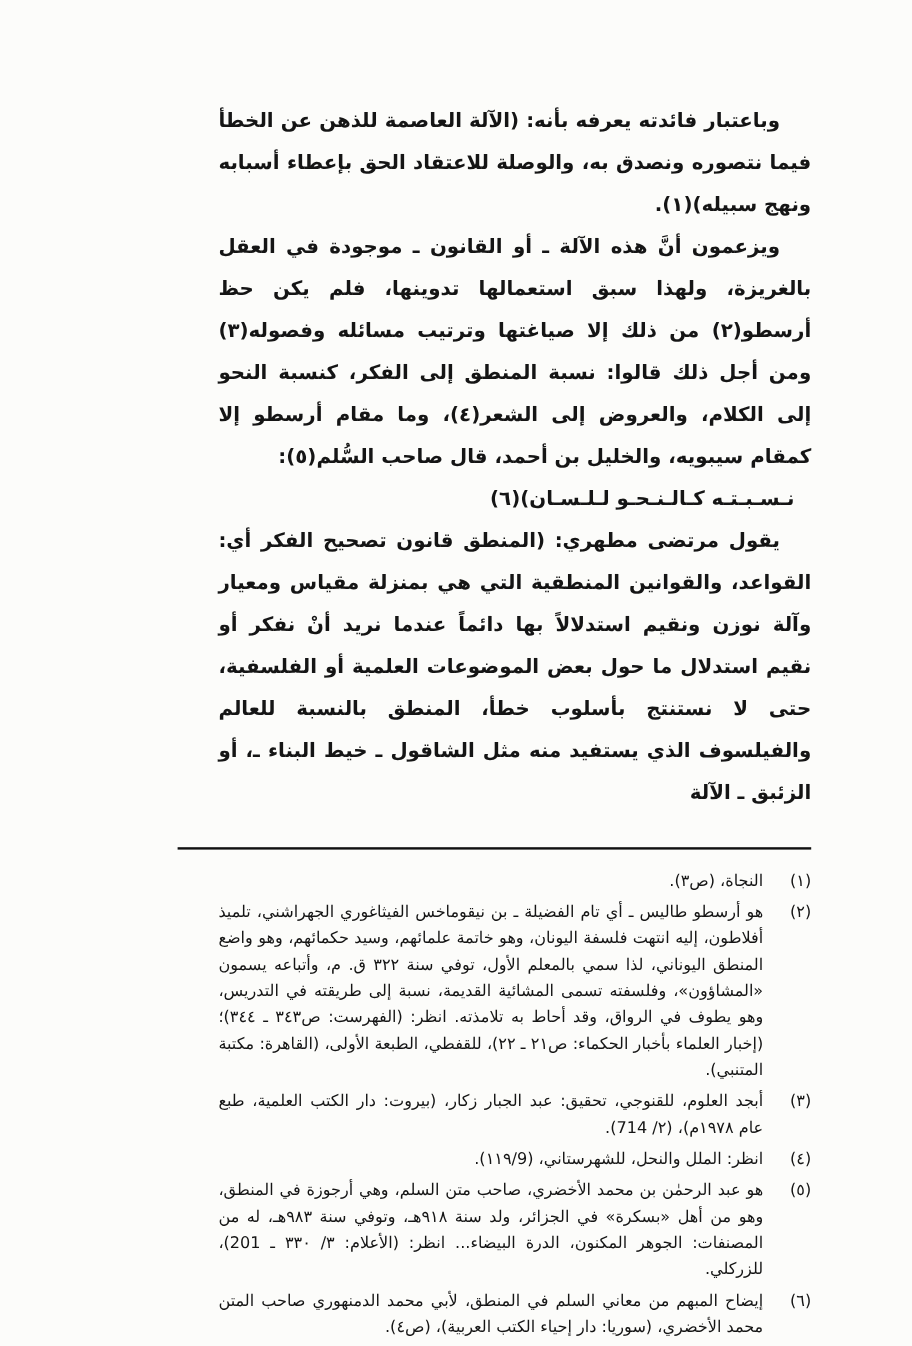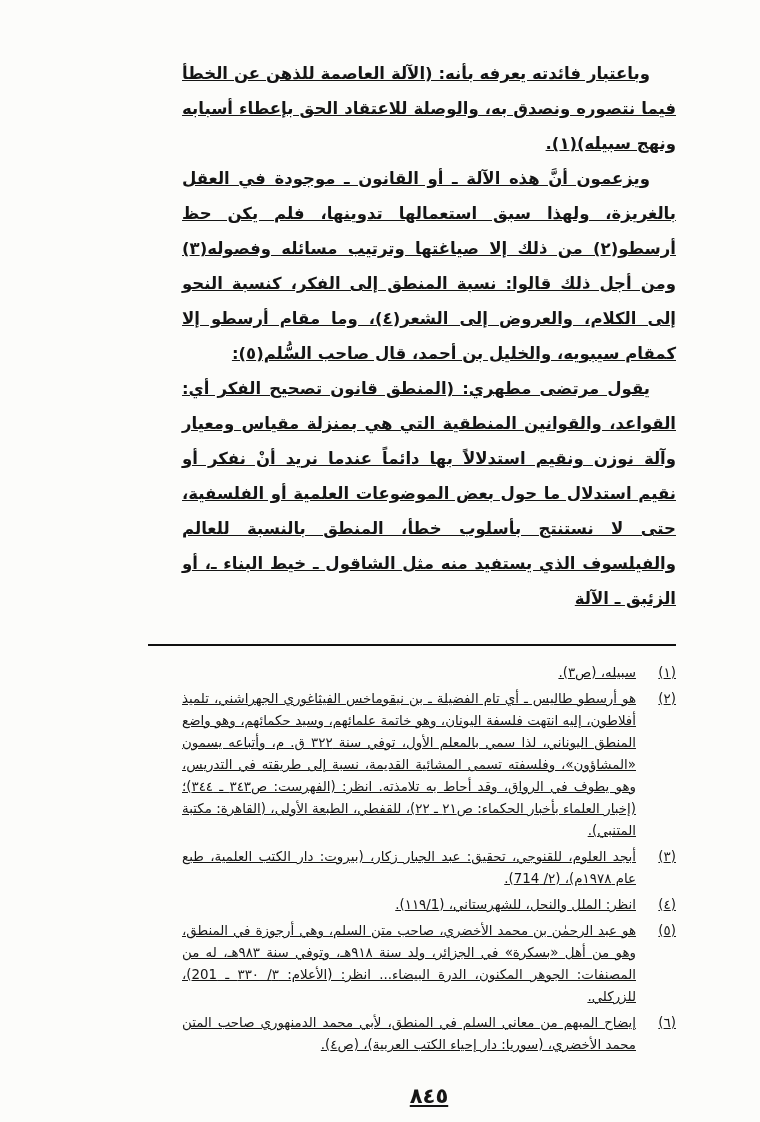--- a/index.html
+++ b/index.html
@@ -9,22 +9,21 @@
     height: 1122px;
     background: #fcfcfa;
     color: #151515;
     font-family: "DejaVu Sans", sans-serif;
     overflow: hidden;
   }
   .page {
     direction: rtl;
     width: 662px;
     height: 1122px;
-    padding: 56px 84px 0 84px;
-    text-decoration: underline;
+    padding: 83px 84px 0 84px;
   }
   .main-text p {
     margin: 0;
     font-size: 16.5px;
     font-weight: 700;
     line-height: 35px;
     text-align: justify;
     text-indent: 26px;
   }
   .verse {
@@ -69,42 +68,43 @@
 </style>
 </head>
 <body>
 
 <div class="page">
 
   <div class="main-text">
     <p>وباعتبار فائدته يعرفه بأنه: (الآلة العاصمة للذهن عن الخطأ فيما نتصوره ونصدق به، والوصلة للاعتقاد الحق بإعطاء أسبابه ونهج سبيله)(١).</p>
     <p>ويزعمون أنَّ هذه الآلة ـ أو القانون ـ موجودة في العقل بالغريزة، ولهذا سبق استعمالها تدوينها، فلم يكن حظ أرسطو(٢) من ذلك إلا صياغتها وترتيب مسائله وفصوله(٣) ومن أجل ذلك قالوا: نسبة المنطق إلى الفكر، كنسبة النحو إلى الكلام، والعروض إلى الشعر(٤)، وما مقام أرسطو إلا كمقام سيبويه، والخليل بن أحمد، قال صاحب السُّلم(٥):</p>
     <div class="verse">
+      <span>نـسـبـتـه كـالـنـحـو لـلـسـان)(٦)</span>
     </div>
     <p>يقول مرتضى مطهري: (المنطق قانون تصحيح الفكر أي: القواعد، والقوانين المنطقية التي هي بمنزلة مقياس ومعيار وآلة نوزن ونقيم استدلالاً بها دائماً عندما نريد أنْ نفكر أو نقيم استدلال ما حول بعض الموضوعات العلمية أو الفلسفية، حتى لا نستنتج بأسلوب خطأ، المنطق بالنسبة للعالم والفيلسوف الذي يستفيد منه مثل الشاقول ـ خيط البناء ـ، أو الزئبق ـ الآلة</p>
   </div>
 
   <hr class="footnote-rule">
 
   <div class="footnotes">
     <div class="footnote">
       <span class="fn-num">(١)</span>
-      <span class="fn-text">سبيله، (ص٣).</span>
+      <span class="fn-text">النجاة، (ص٣).</span>
     </div>
     <div class="footnote">
       <span class="fn-num">(٢)</span>
       <span class="fn-text">هو أرسطو طاليس ـ أي تام الفضيلة ـ بن نيقوماخس الفيثاغوري الجهراشني، تلميذ أفلاطون، إليه انتهت فلسفة اليونان، وهو خاتمة علمائهم، وسيد حكمائهم، وهو واضع المنطق اليوناني، لذا سمي بالمعلم الأول، توفي سنة ٣٢٢ ق. م، وأتباعه يسمون «المشاؤون»، وفلسفته تسمى المشائية القديمة، نسبة إلى طريقته في التدريس، وهو يطوف في الرواق، وقد أحاط به تلامذته. انظر: (الفهرست: ص٣٤٣ ـ ٣٤٤)؛ (إخبار العلماء بأخبار الحكماء: ص٢١ ـ ٢٢)، للقفطي، الطبعة الأولى، (القاهرة: مكتبة المتنبي).</span>
     </div>
     <div class="footnote">
       <span class="fn-num">(٣)</span>
       <span class="fn-text">أبجد العلوم، للقنوجي، تحقيق: عبد الجبار زكار، (بيروت: دار الكتب العلمية، طبع عام ١٩٧٨م)، (٢/ 714).</span>
     </div>
     <div class="footnote">
       <span class="fn-num">(٤)</span>
-      <span class="fn-text">انظر: الملل والنحل، للشهرستاني، (١١٩/1).</span>
+      <span class="fn-text">انظر: الملل والنحل، للشهرستاني، (١١٩/9).</span>
     </div>
     <div class="footnote">
       <span class="fn-num">(٥)</span>
       <span class="fn-text">هو عبد الرحمٰن بن محمد الأخضري، صاحب متن السلم، وهي أرجوزة في المنطق، وهو من أهل «بسكرة» في الجزائر، ولد سنة ٩١٨هـ، وتوفي سنة ٩٨٣هـ، له من المصنفات: الجوهر المكنون، الدرة البيضاء... انظر: (الأعلام: ٣/ ٣٣٠ ـ 201)، للزركلي.</span>
     </div>
     <div class="footnote">
       <span class="fn-num">(٦)</span>
       <span class="fn-text">إيضاح المبهم من معاني السلم في المنطق، لأبي محمد الدمنهوري صاحب المتن محمد الأخضري، (سوريا: دار إحياء الكتب العربية)، (ص٤).</span>
     </div>
   </div>

